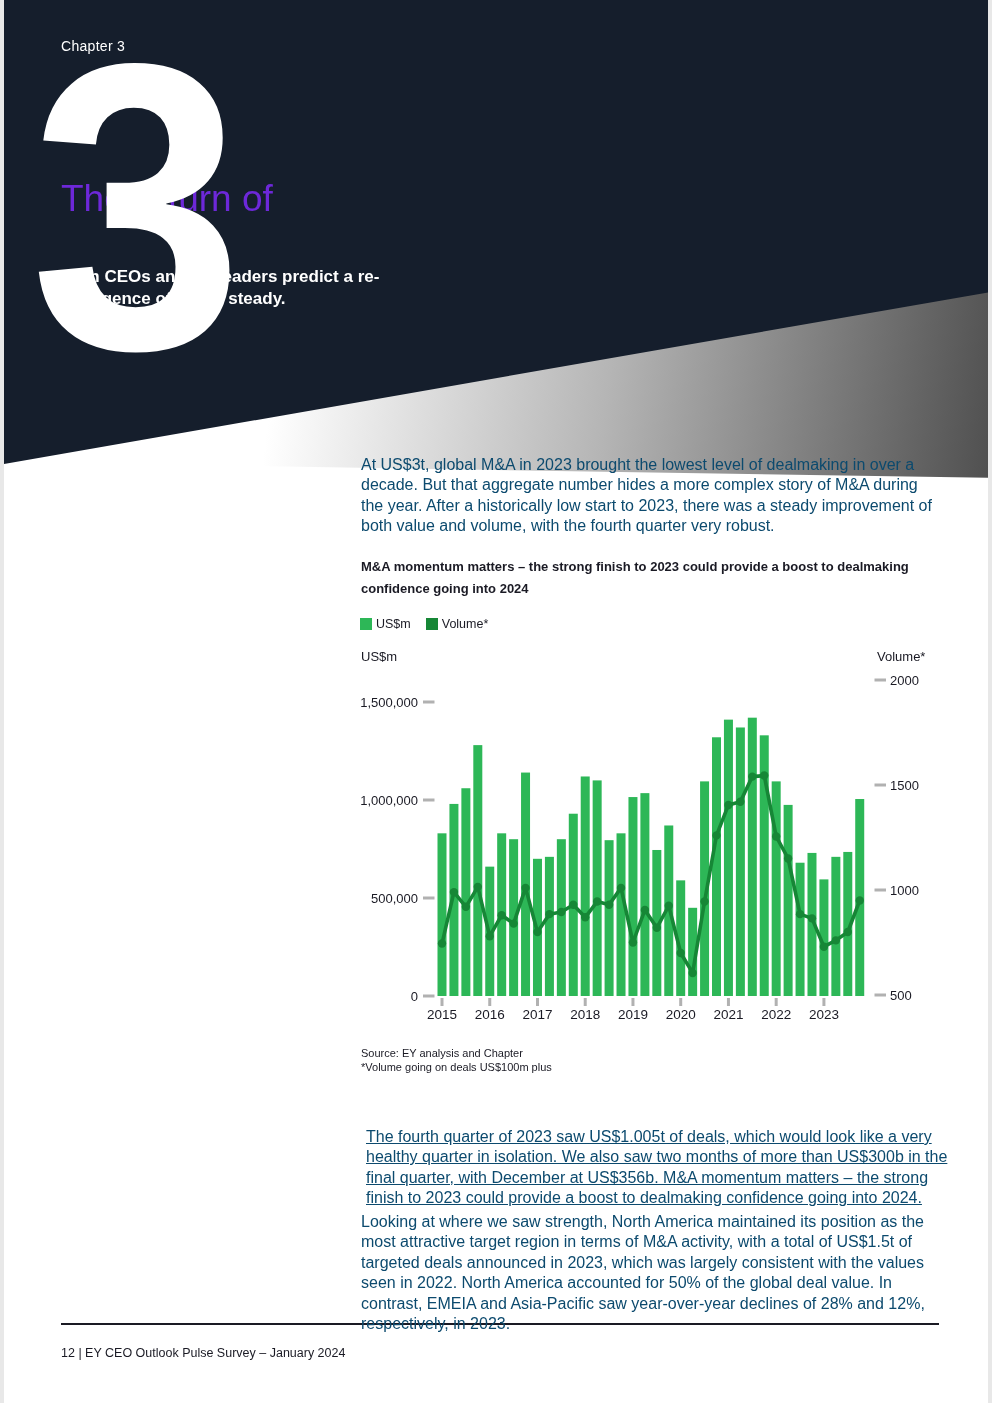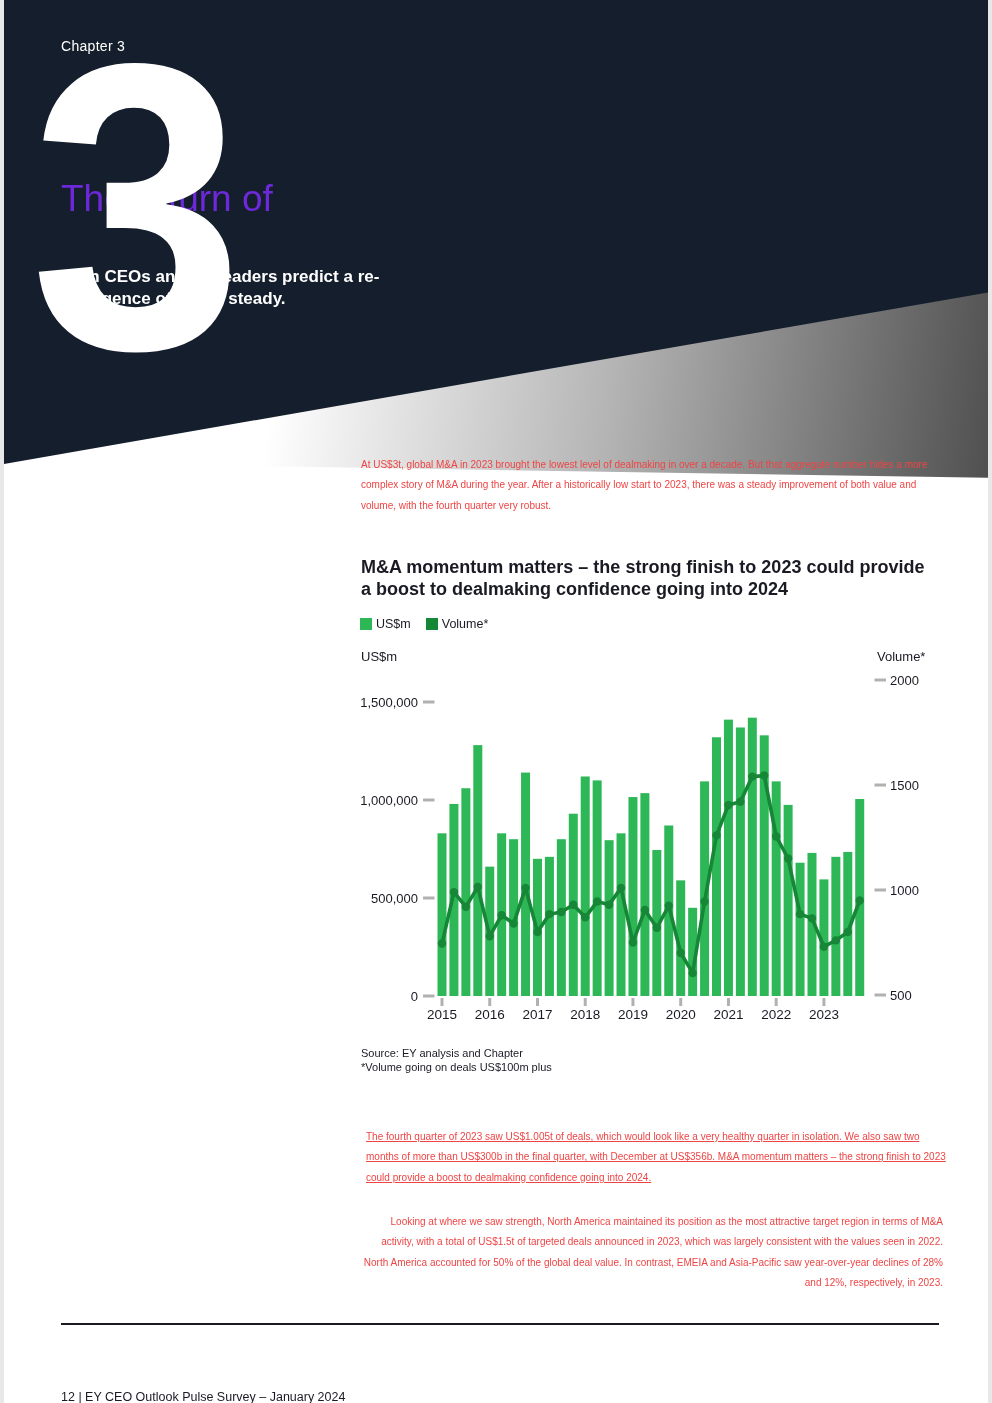--- a/index.html
+++ b/index.html
@@ -12,39 +12,39 @@
       clip-path:polygon(0px 462px,992px 288px,992px 478px);}
   .hero-navy{left:0;top:0;width:992px;height:465px;z-index:2;
       clip-path:polygon(0 0,992px 0,992px 291px,0 464px);}
   .chapter-label{left:57px;top:38px;z-index:4;color:#ffffff;font-size:14px;letter-spacing:.3px;}
   .big-three{left:26px;top:44px;z-index:4;color:#ffffff;font-size:408px;line-height:0.80;
       font-weight:700;transform:scaleX(.94);transform-origin:left top;}
   .hero-title{left:57px;top:176px;z-index:3;color:#6d28d9;font-size:37px;line-height:45px;font-weight:400;}
   .hero-subtitle{left:57px;top:266px;z-index:3;width:320px;color:#ffffff;font-size:17px;
       line-height:22px;font-weight:700;}
   
-  .body-par{width:582px;color:#ef4444;font-size:10px;line-height:20.4px;z-index:5;}
+  .body-par{width:582px;color:#0c4a6e;font-size:16px;line-height:20.4px;z-index:5;}
   .p-intro{left:357px;top:455px;}
   .p-two{left:362px;top:1127px;text-decoration:underline;}
-  .p-three{left:357px;top:1212px;text-align:right;}
-  .chart-title{left:357px;top:556px;width:578px;color:#1a1a24;font-size:18px;
+  .p-three{left:357px;top:1212px;}
+  .chart-title{left:357px;top:556px;width:578px;color:#1a1a24;font-size:13px;
       line-height:22px;font-weight:700;z-index:5;}
   
   .legend{left:356px;top:617px;z-index:5;display:flex;align-items:center;gap:15px;}
   .legend-item{display:flex;align-items:center;gap:4px;}
   .legend-swatch{width:12px;height:12px;display:inline-block;}
   .legend-label{font-size:12.5px;color:#1a1a24;}
   .axis-header{font-size:13px;color:#1a1a24;z-index:5;}
   .axis-header-left{left:357px;top:649px;}
   .axis-header-right{left:873px;top:649px;}
   #chart-svg{left:330px;top:655px;z-index:4;}
   #chart-svg text{font-family:"Liberation Sans",sans-serif;fill:#1a1a24;}
   .source-note{left:357px;top:1046px;font-size:11px;line-height:14px;color:#1a1a24;z-index:5;}
   .footer-rule{left:57px;top:1323px;width:878px;height:2px;background:#1a1a24;}
-  .footer-text{left:57px;top:1390px;font-size:12.5px;color:#1a1a24;}
+  .footer-text{left:57px;top:1346px;font-size:12.5px;color:#1a1a24;}
 </style>
 </head>
 <body>
 
 <div class="page">
 
   <div class="abs hero-wedge"></div>
   <div class="abs hero-navy" id="hero-navy" style="background: rgb(21, 30, 44);"></div>
 
   <div class="abs chapter-label">Chapter 3</div>

